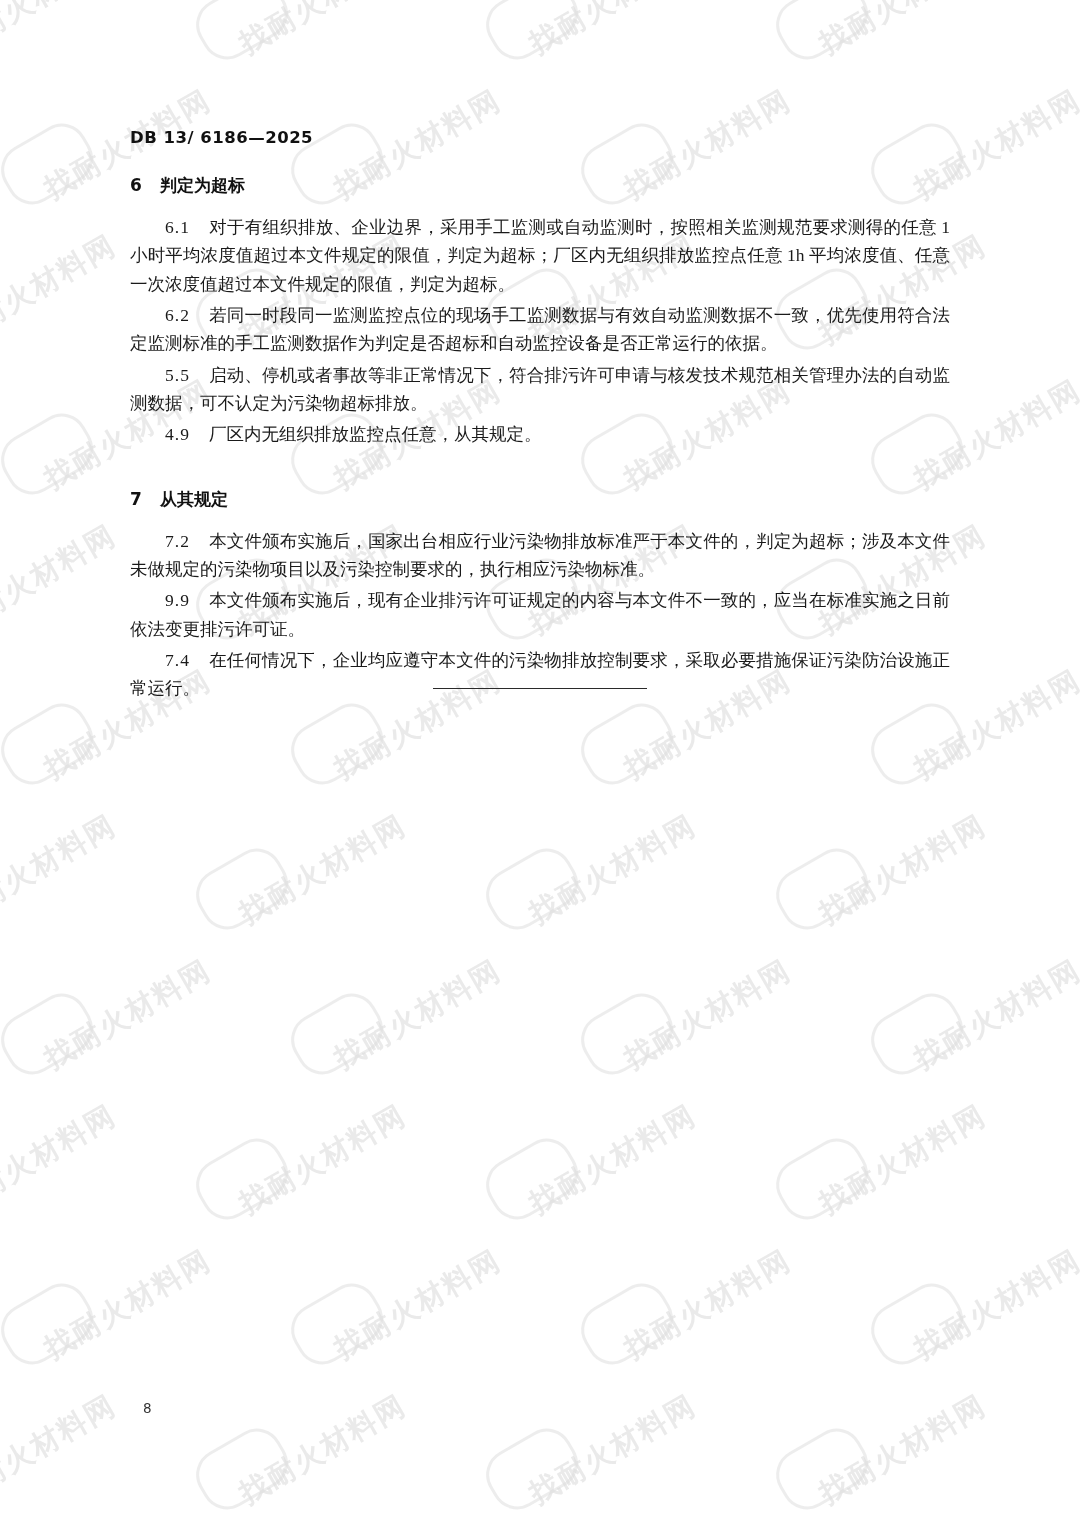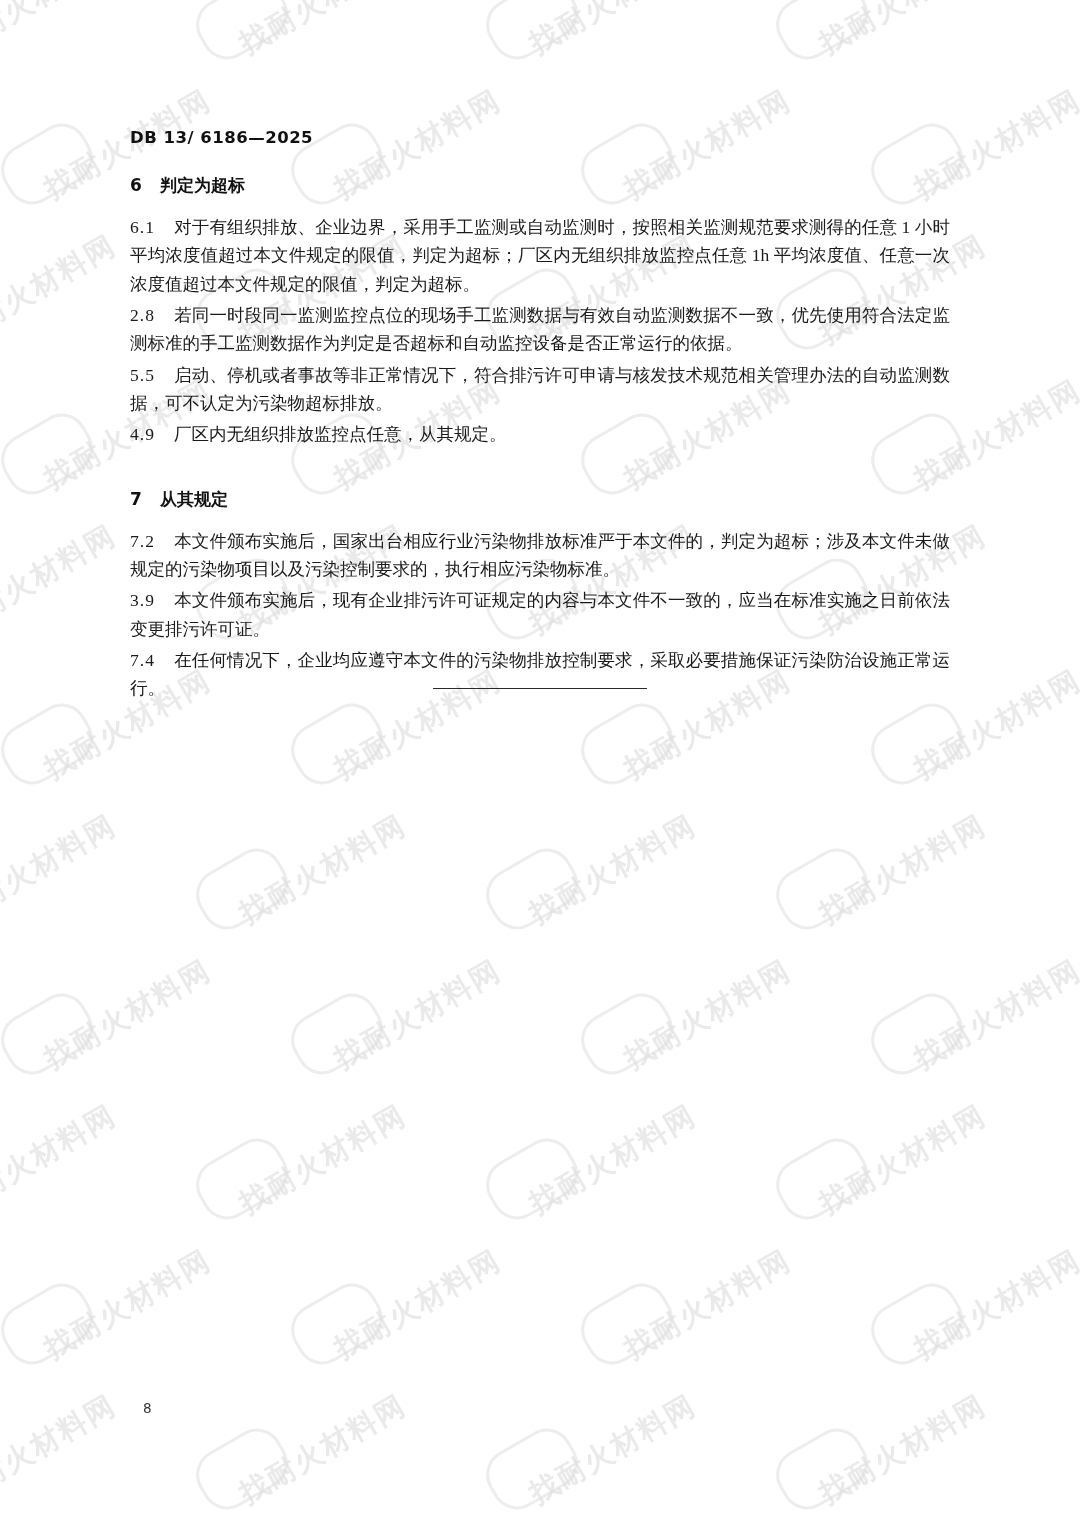--- a/index.html
+++ b/index.html
@@ -84,20 +84,21 @@
     font-size: 17.5px;
     line-height: 1.62;
     text-align: justify;
     text-justify: inter-ideograph;
     color: #1a1a1a;
   }
   p.para .idx {
     display: inline-block;
     min-width: 44px;
     letter-spacing: 1px;
+    margin-left: 35px;
   }
   .gap-md { height: 22px; }
 
   .rule {
     position: absolute;
     left: 433px;
     top: 688px;
     width: 214px;
     height: 0;
     border-top: 1.6px solid #2a2a2a;
@@ -214,40 +215,40 @@
     <div class="body-block">
 
       <div class="sec-title">
         <span class="num">6</span><span>判定为超标</span>
       </div>
 
       <p class="para">
         <span class="idx">6.1</span><span>对于有组织排放、企业边界，采用手工监测或自动监测时，按照相关监测规范要求测得的任意 1 小时平均浓度值超过本文件规定的限值，判定为超标；厂区内无组织排放监控点任意 1h 平均浓度值、任意一次浓度值超过本文件规定的限值，判定为超标。</span>
       </p>
       <p class="para">
-        <span class="idx">2.8</span><span>若同一时段同一监测监控点位的现场手工监测数据与有效自动监测数据不一致，优先使用符合法定监测标准的手工监测数据作为判定是否超标和自动监控设备是否正常运行的依据。</span>
+        <span class="idx">6.2</span><span>若同一时段同一监测监控点位的现场手工监测数据与有效自动监测数据不一致，优先使用符合法定监测标准的手工监测数据作为判定是否超标和自动监控设备是否正常运行的依据。</span>
       </p>
       <p class="para">
         <span class="idx">5.5</span><span>启动、停机或者事故等非正常情况下，符合排污许可申请与核发技术规范相关管理办法的自动监测数据，可不认定为污染物超标排放。</span>
       </p>
       <p class="para">
         <span class="idx">4.9</span><span>厂区内无组织排放监控点任意，从其规定。</span>
       </p>
 
       <div class="gap-md"></div>
 
       <div class="sec-title">
         <span class="num">7</span><span>从其规定</span>
       </div>
 
       <p class="para">
         <span class="idx">7.2</span><span>本文件颁布实施后，国家出台相应行业污染物排放标准严于本文件的，判定为超标；涉及本文件未做规定的污染物项目以及污染控制要求的，执行相应污染物标准。</span>
       </p>
       <p class="para">
-        <span class="idx">3.9</span><span>本文件颁布实施后，现有企业排污许可证规定的内容与本文件不一致的，应当在标准实施之日前依法变更排污许可证。</span>
+        <span class="idx">9.9</span><span>本文件颁布实施后，现有企业排污许可证规定的内容与本文件不一致的，应当在标准实施之日前依法变更排污许可证。</span>
       </p>
       <p class="para">
         <span class="idx">7.4</span><span>在任何情况下，企业均应遵守本文件的污染物排放控制要求，采取必要措施保证污染防治设施正常运行。</span>
       </p>
 
     </div>
 
     <div class="rule"></div>
 
     <div class="page-num">8</div>

